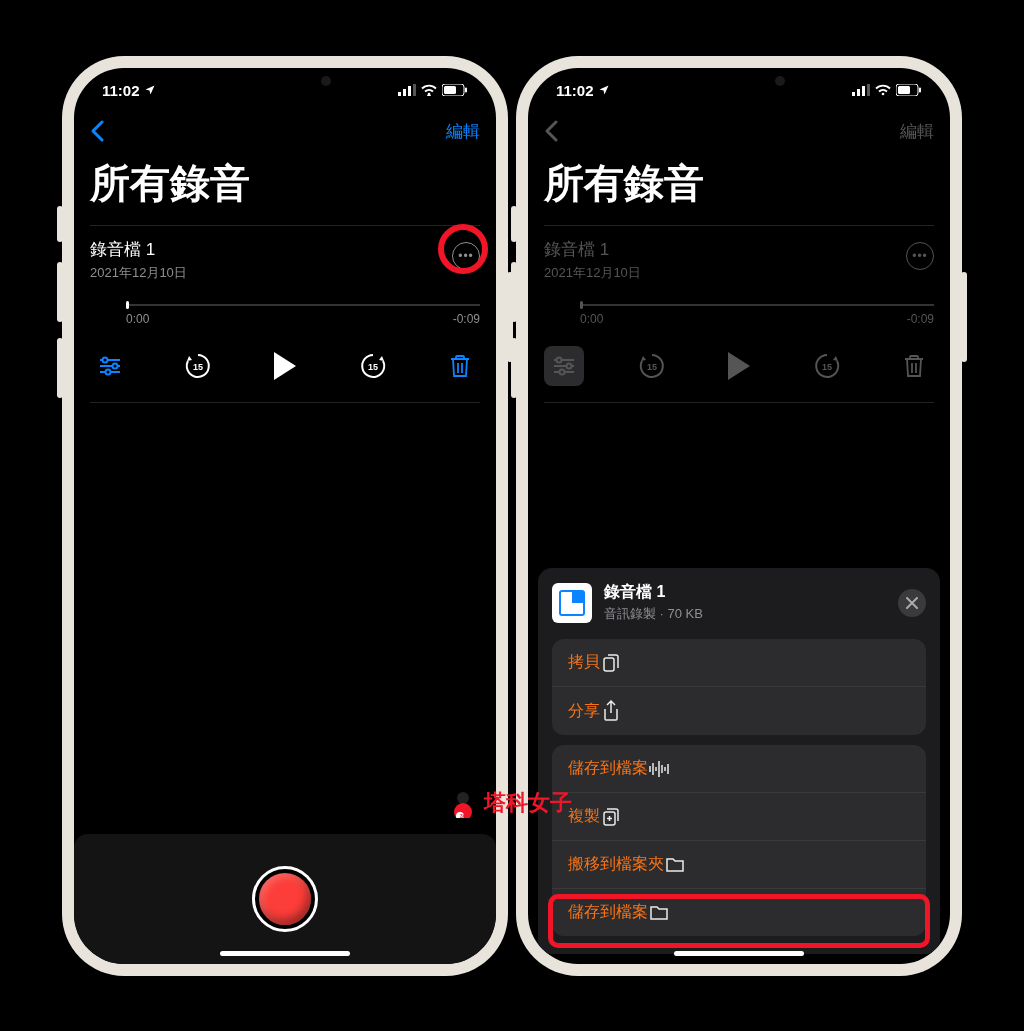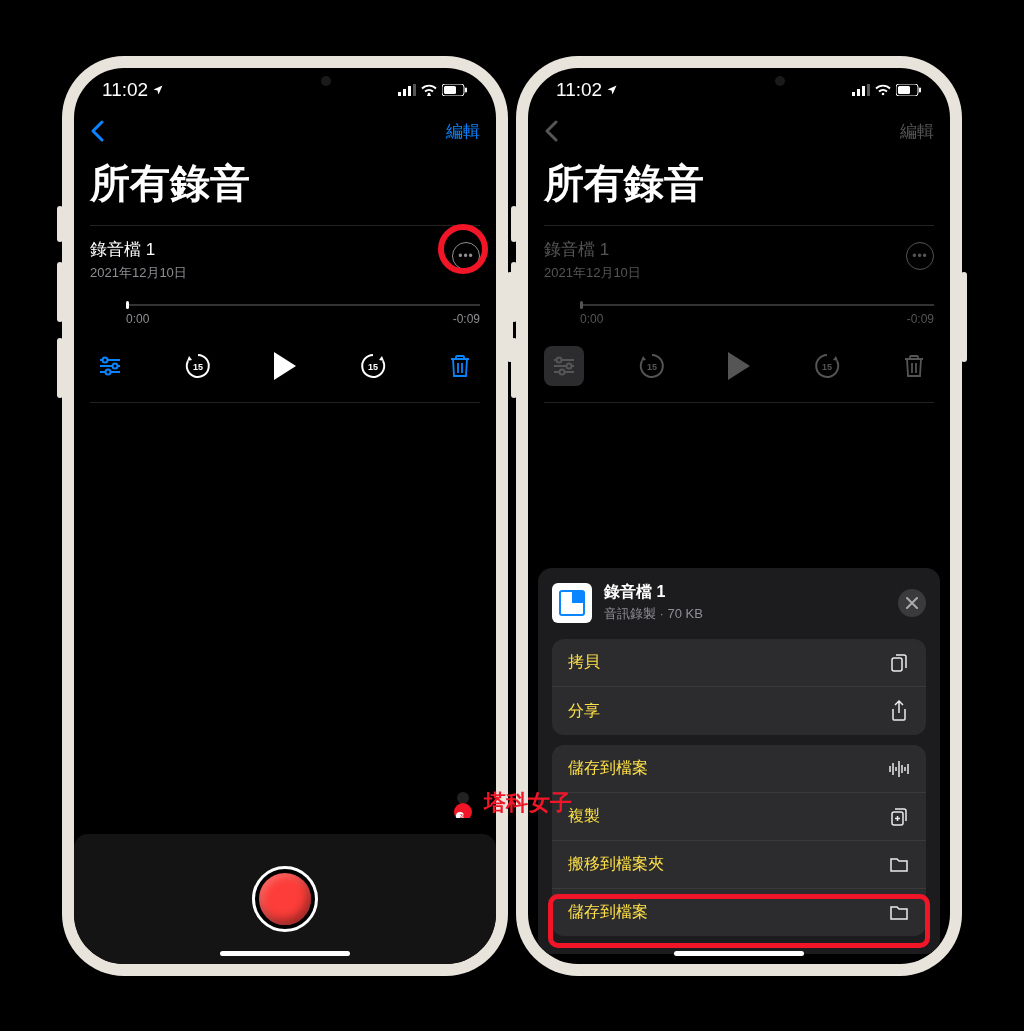--- a/index.html
+++ b/index.html
@@ -46,21 +46,21 @@
     z-index:5;
   }
   .notch::after {
     content:''; position:absolute; right:44px; top:8px;
     width:10px; height:10px; border-radius:50%; background:#1a1a1a;
   }
 
   .statusbar {
     position:absolute; top:0; left:0; right:0; height:44px;
     display:flex; justify-content:space-between; align-items:center;
-    padding:0 28px; font-size:19px; font-weight:400;text-align:center;
+    padding:0 28px; font-size:15px; font-weight:700;text-align:center;
   }
   .statusbar .sicons { display:flex; gap:5px; align-items:center; }
   .sicons svg { display:block; }
 
   .app { position:absolute; inset:44px 16px 0 16px; }
 
   .navbar {
     display:flex; justify-content:space-between; align-items:center;
     height:38px; font-size:17px;
   }
@@ -154,22 +154,22 @@
   .sheet-file .fmeta { font-size:13px; color:#8e8e93; margin-top:2px; }
   .sheet-close {
     width:28px; height:28px; border-radius:50%; background:#3a3a3c;
     display:flex; align-items:center; justify-content:center; color:#aaa;
     font-size:14px;
   }
   .menu-group {
     background:#2c2c2e; border-radius:12px; margin-bottom:10px; overflow:hidden;
   }
   .menu-item {
-    display:flex; justify-content:space-between; align-items:center;
-    padding:13px 16px; font-size:16px; color:#fde047;
+    display:flex; align-items:center;
+    padding:13px 16px; font-size:16px; color:#f97316;
     border-bottom:1px solid #3a3a3c;
   }
   .menu-item:last-child { border-bottom:none; }
   .menu-item .icon { width:22px; display:flex; justify-content:center; opacity:0.9; }
 
   
   .circle-hl {
     position:absolute; border:6px solid #f01628; border-radius:50%;
     width:50px; height:50px; pointer-events:none;
   }

